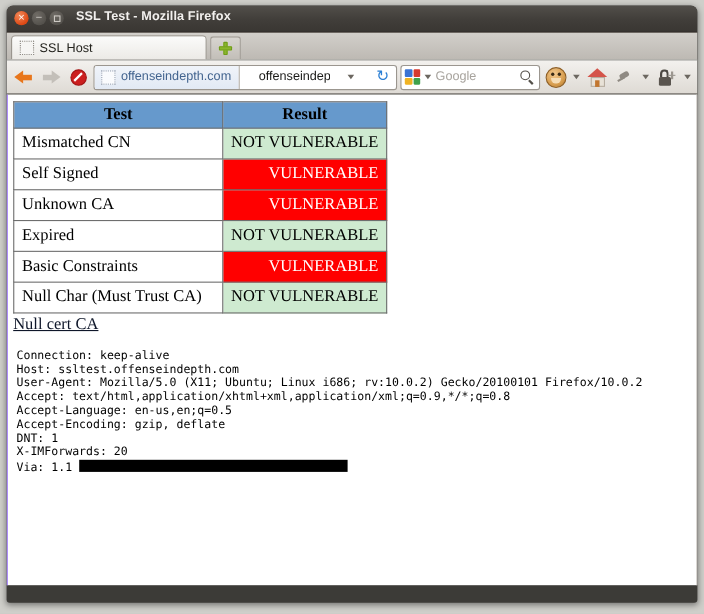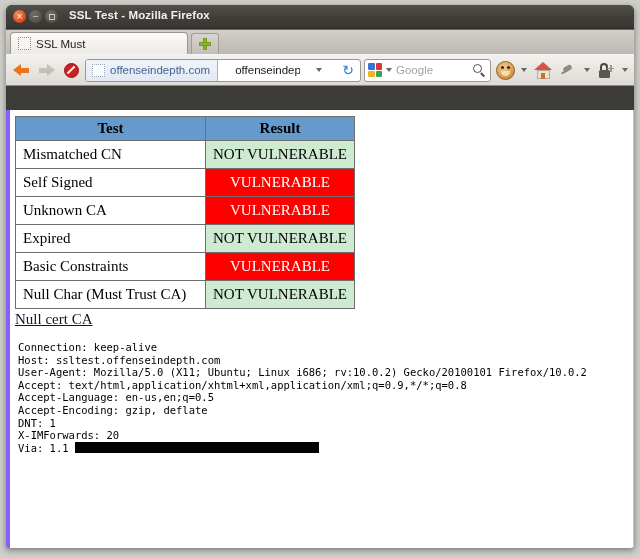--- a/index.html
+++ b/index.html
@@ -439,25 +439,24 @@
   }
   .lock-plus:before { left: 3px; top: 0; width: 1.5px; height: 7px; }
   .lock-plus:after  { left: 0; top: 3px; width: 7px; height: 1.5px; }
 
   
   .content {
     background: #ffffff;
     height: 446px;
     overflow: hidden;
     position: relative;
-    border-left: 4px solid #8b5cf6;
+    border-left: 1px solid #8b5cf6;
     border-right: 1px solid #cbc7c1;
     box-sizing: border-box;
     padding: 6px 0 0 5px;
-    margin-top: 24px;
   }
 
   table.ssl {
     border-collapse: collapse;
     font-family: "Liberation Serif", "DejaVu Serif", serif;
     table-layout: fixed;
     margin: 0;
   }
   table.ssl th, table.ssl td {
     border: 1px solid #6e6e6e;
@@ -470,21 +469,21 @@
     background: #6699cc;
     color: #000000;
     font-weight: bold;
     text-align: center;
     height: 24px;
     padding: 3px 7px;
   }
   col.c-test   { width: 190px; }
   col.c-result { width: 133px; }
   td.test { text-align: left; color: #000; background: #fff; white-space: nowrap; }
-  td.res  { text-align: center; white-space: nowrap; }
+  td.res  { text-align: right; white-space: nowrap; }
   td.res.safe { background: #ceead0; color: #000; }
   td.res.vuln { background: #ff0000; color: #ffffff; }
 
   a.nullcert {
     display: inline-block;
     margin-top: 2px;
     font-family: "Liberation Serif", "DejaVu Serif", serif;
     font-size: 15px;
     color: #0f172a;
     text-decoration: underline;
@@ -525,21 +524,21 @@
             <span class="sq"></span>
           </div>
       </div>
       <div class="wtitle">SSL Test - Mozilla Firefox</div>
     </div>
 
 
     <div class="tabstrip">
       <div class="tab">
         <span class="tab-favicon"></span>
-        <span>SSL Must</span>
+        <span>SSL Host</span>
       </div>
       <div class="newtab">
         <span class="plus"></span>
       </div>
     </div>
 
     <div class="navbar">
       <div class="navicon">
           <span class="arrow-back"></span>
         </div>

